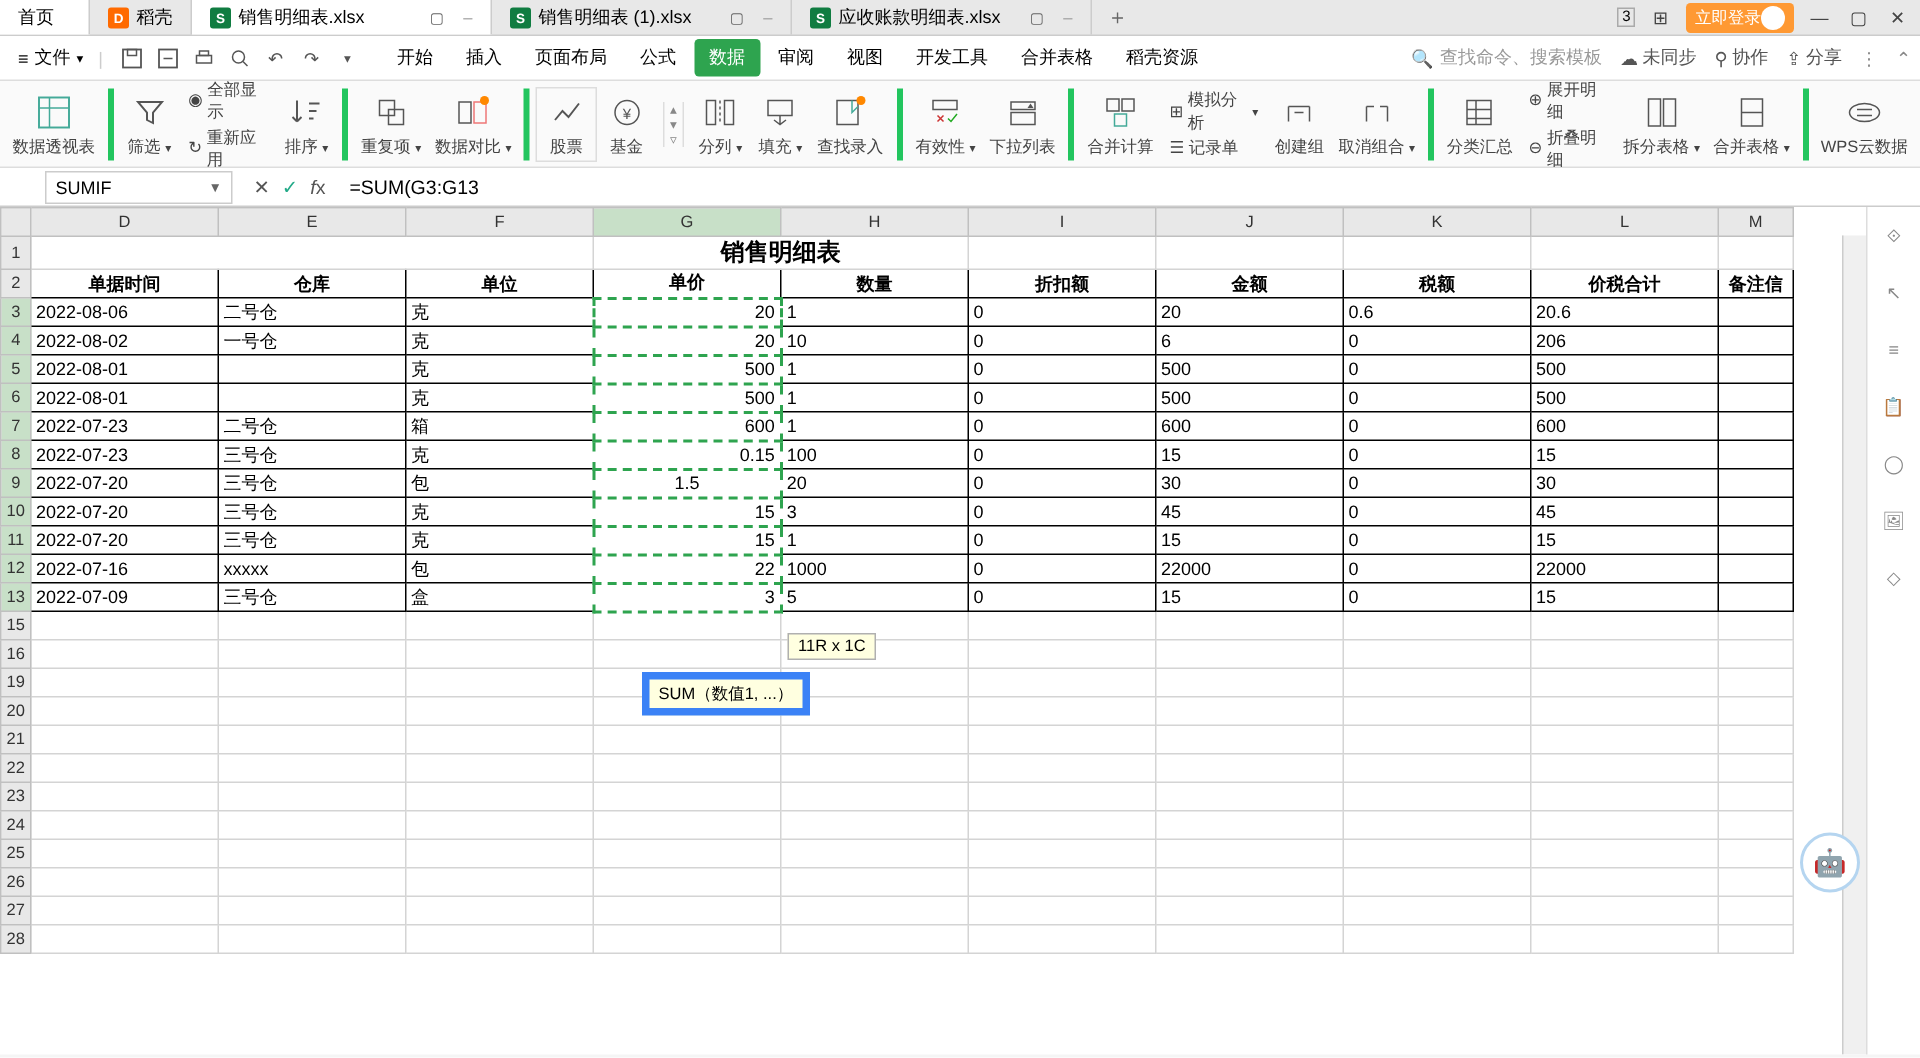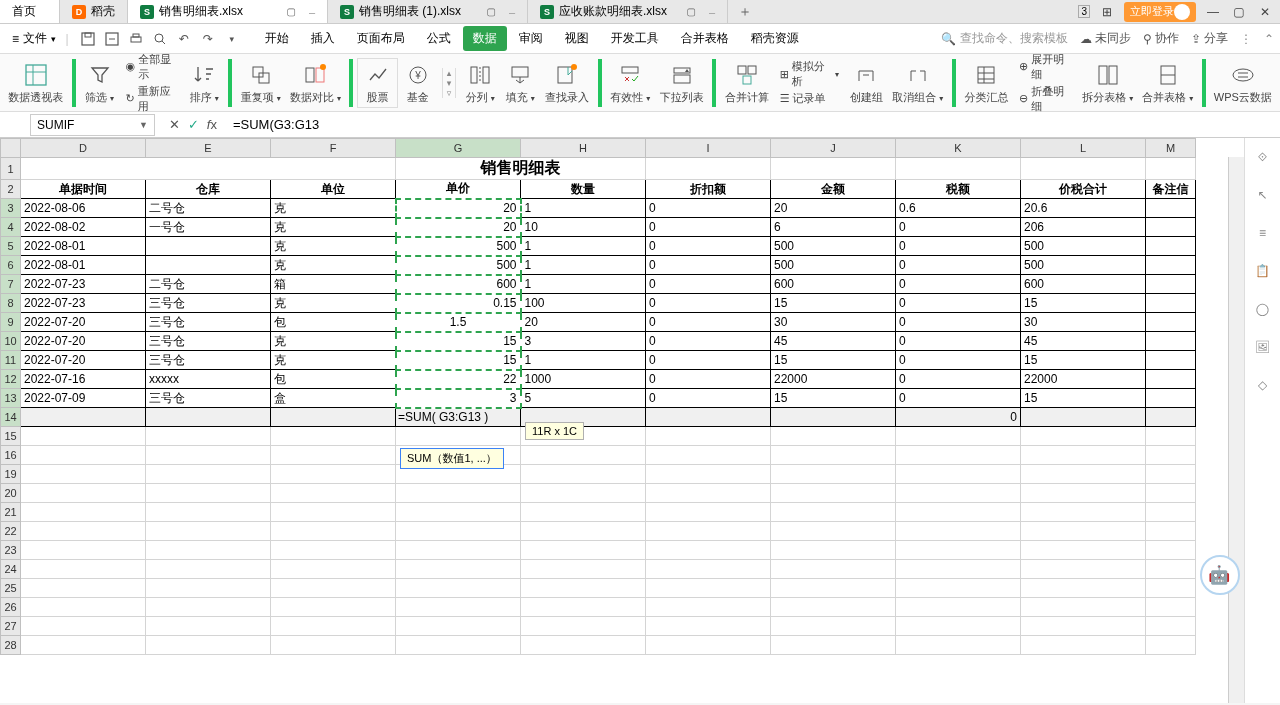--- a/index.html
+++ b/index.html
@@ -67,21 +67,21 @@
 .row-hdr { width: 20px; background: #e8e8e8; border: 1px solid #c0c0c0; text-align: center; font-size: 11px; color: #333; }
 .row-hdr.active { background: #c8e0c8; }
 .cell { border: 1px solid #d4d4d4; height: 19px; padding: 0 3px; font-size: 12px; overflow: hidden; white-space: nowrap; }
 .cell.title { text-align: center; font-size: 16px; font-weight: bold; border: 1px solid #d4d4d4; }
 .cell.header { font-weight: bold; text-align: center; border: 1px solid #000; background: #fff; }
 .cell.data { border: 1px solid #000; }
 .cell.marching { border: 2px dashed #2ea44f; }
 .active-row .cell.data { background: #f0f0f0; }
 .active-cell-edit { border: 2px solid #2ea44f; background: #fff; position: relative; text-align: left; padding: 0 2px; font-family: Arial; }
 .selection-tip { position: absolute; background: #ffffe0; border: 1px solid #b0b0b0; padding: 2px 6px; font-size: 11px; z-index: 10; }
-.formula-tip { position: absolute; background: #ffffe0; border: 1px solid #3b82f6; padding: 2px 6px; font-size: 11px; z-index: 10; }
+.formula-tip { position: absolute; background: #ffffe0; border: 5px solid #3b82f6; padding: 2px 6px; font-size: 11px; z-index: 10; margin-left: 28px; }
 .grid-scroll { overflow: auto; height: 100%; position: relative; }
 .vscroll { position: absolute; right: 0; top: 19px; width: 16px; bottom: 0; background: #f0f0f0; border-left: 1px solid #ccc; }
 
 .assistant-bubble { position: absolute; right: 40px; bottom: 110px; width: 40px; height: 40px; border-radius: 50%; background: #fff; border: 2px solid #b5d5f0; display: flex; align-items: center; justify-content: center; font-size: 18px; }
 
 svg { display: block; }
 </style>
 </head>
 <body>
 
@@ -610,33 +610,20 @@
               <td class="cell data" style="">三号仓</td>
               <td class="cell data" style="">盒</td>
               <td class="cell data marching" style="text-align:right">3</td>
               <td class="cell data" style="">5</td>
               <td class="cell data" style="">0</td>
               <td class="cell data" style="">15</td>
               <td class="cell data" style="">0</td>
               <td class="cell data" style="">15</td>
               <td class="cell data" style=""></td>
             </tr>
-            <tr class="active-row">
-              <td class="row-hdr active">14</td>
-              <td class="cell data"></td>
-              <td class="cell data"></td>
-              <td class="cell data"></td>
-              <td class="cell data active-cell-edit">=SUM( G3:G13 )</td>
-              <td class="cell data"></td>
-              <td class="cell data"></td>
-              <td class="cell data"></td>
-              <td class="cell data" style="text-align:right">0</td>
-              <td class="cell data"></td>
-              <td class="cell data"></td>
-            </tr>
             <tr>
               <td class="row-hdr">15</td>
               <td class="cell"></td>
               <td class="cell"></td>
               <td class="cell"></td>
               <td class="cell"></td>
               <td class="cell"></td>
               <td class="cell"></td>
               <td class="cell"></td>
               <td class="cell"></td>

